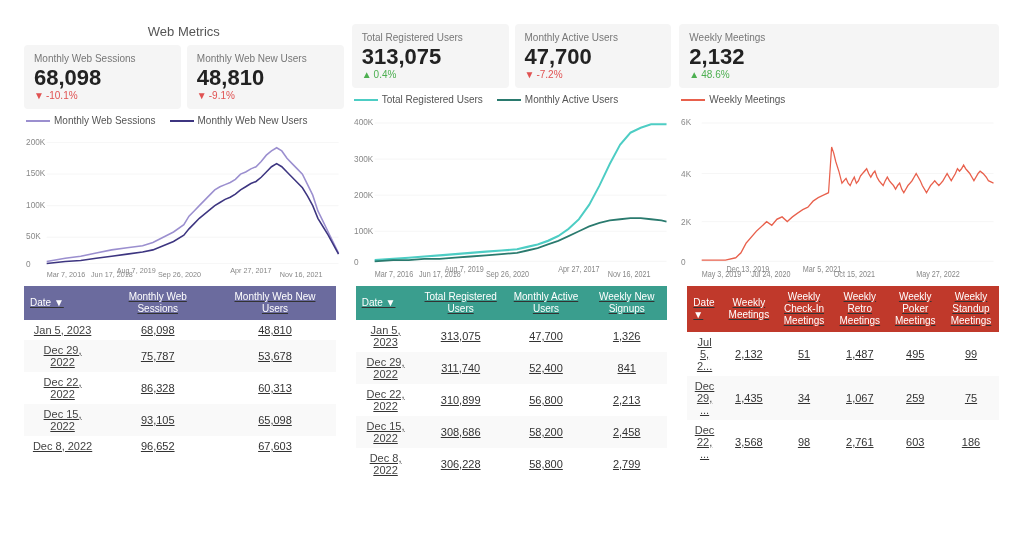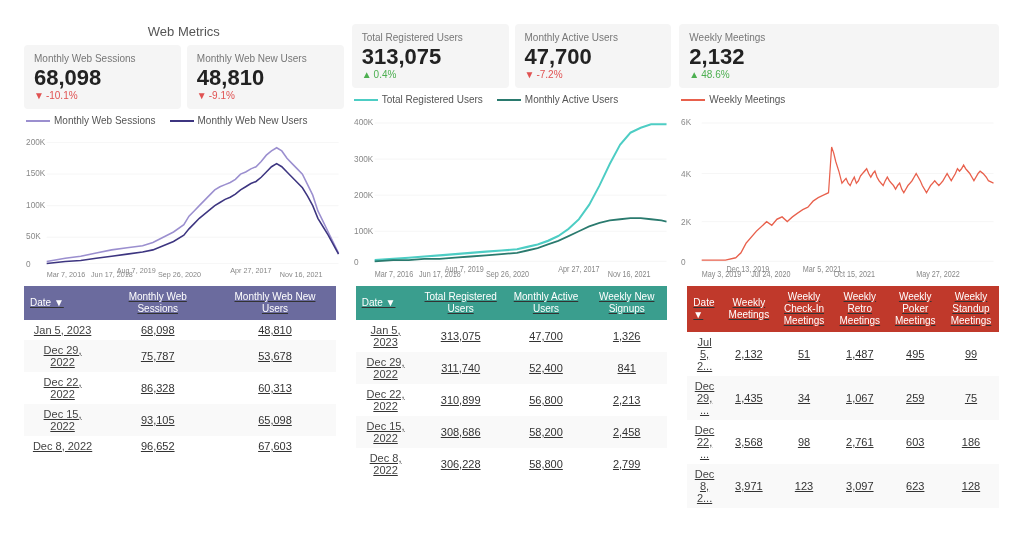--- a/index.html
+++ b/index.html
@@ -416,26 +416,18 @@
             <td>75</td>
           </tr>
           <tr>
             <td>Dec 22, ...</td>
             <td>3,568</td>
             <td>98</td>
             <td>2,761</td>
             <td>603</td>
             <td>186</td>
           </tr>
-          <tr>
-            <td>Dec 8, 2...</td>
-            <td>3,971</td>
-            <td>123</td>
-            <td>3,097</td>
-            <td>623</td>
-            <td>128</td>
-          </tr>
         </tbody>
       </table>
     </div>
 
   </div>
 </div>
 
 </body></html>

